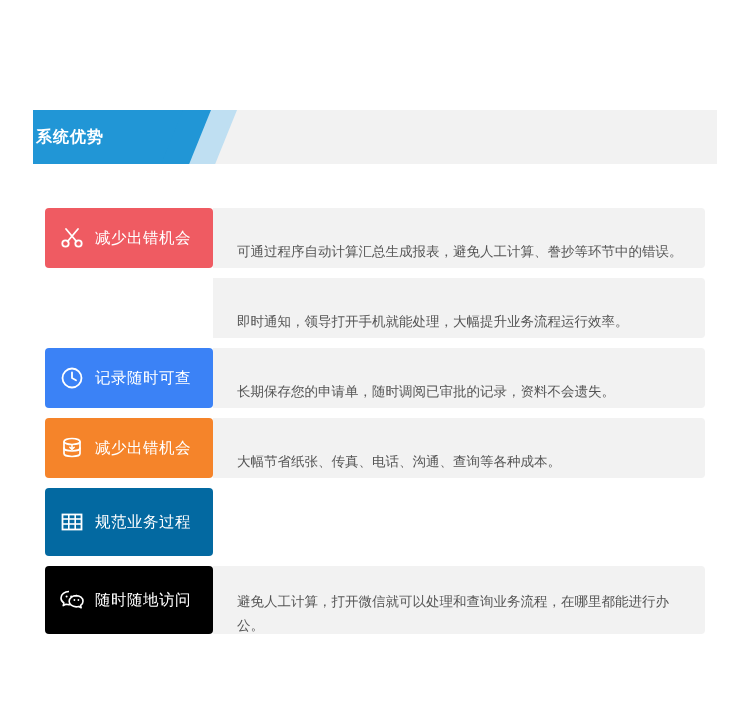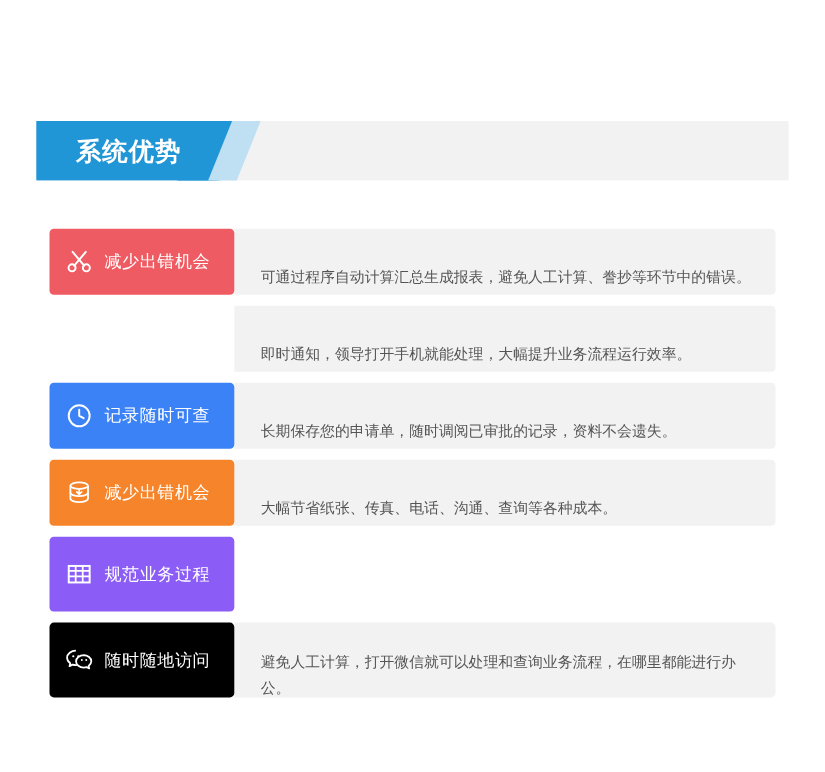--- a/index.html
+++ b/index.html
@@ -55,26 +55,26 @@
     left: 178px;
     top: 0;
     width: 26px;
     height: 54px;
     background: #bfdff2;
     transform: skewX(-22deg);
     transform-origin: top left;
   }
   .header-title {
     position: absolute;
-    left: 36px;
+    left: 3px;
     top: 0;
     height: 54px;
     line-height: 54px;
     color: #ffffff;
-    font-size: 23px;
+    font-size: 16px;
     font-weight: bold;
     letter-spacing: 1px;
     z-index: 3;
     white-space: nowrap;
   }
 
   
   .adv-list {
     position: absolute;
     left: 45px;
@@ -197,21 +197,21 @@
           </svg>
         </span>
         <span class="adv-name">减少出错机会</span>
       </div>
       <div class="adv-desc">
         <span>大幅节省纸张、传真、电话、沟通、查询等各种成本。</span>
       </div>
     </div>
 
     <div class="adv-row tall">
-      <div class="adv-label" style="background:#8b5cf6">
+      <div class="adv-label" style="background:#0369a1">
         <span class="adv-icon">
           <svg viewBox="0 0 26 26" width="26" height="26">
             <rect x="3.5" y="5.5" width="19" height="15" fill="none" stroke="#ffffff" stroke-width="1.8"></rect>
             <line x1="3.5" y1="10" x2="22.5" y2="10" stroke="#ffffff" stroke-width="1.6"></line>
             <line x1="3.5" y1="15" x2="22.5" y2="15" stroke="#ffffff" stroke-width="1.6"></line>
             <line x1="9.8" y1="5.5" x2="9.8" y2="20.5" stroke="#ffffff" stroke-width="1.6"></line>
             <line x1="16.2" y1="5.5" x2="16.2" y2="20.5" stroke="#ffffff" stroke-width="1.6"></line>
           </svg>
         </span>
         <span class="adv-name">规范业务过程</span>

